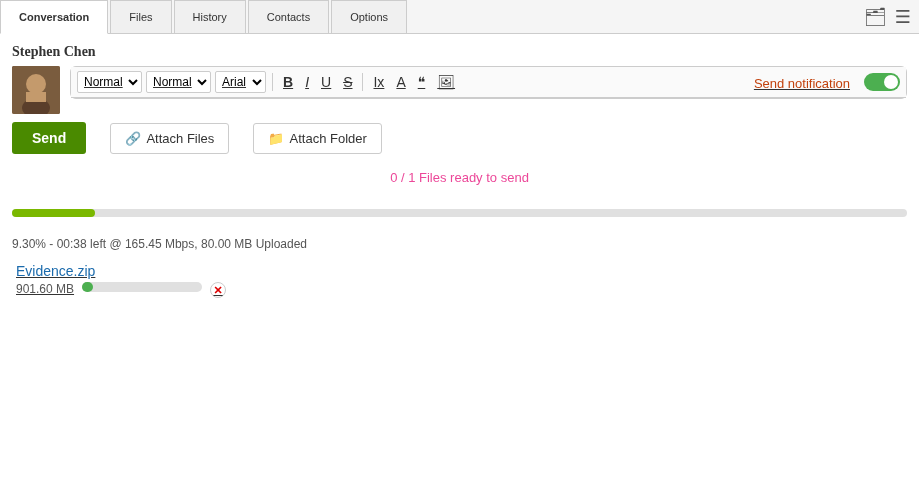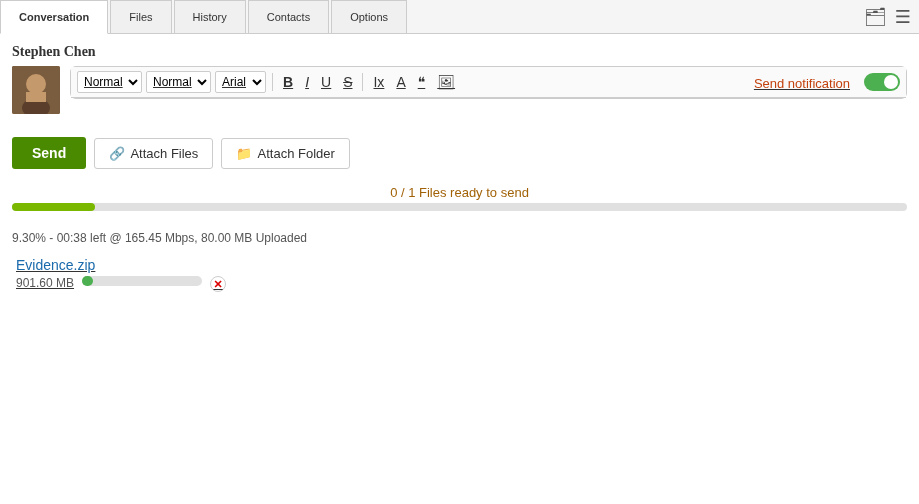--- a/index.html
+++ b/index.html
@@ -75,35 +75,35 @@
       width: 14px; height: 14px; background: #fff; border-radius: 50%;
     }
 
     .editor-body {
       min-height: 80px; padding: 8px 10px;
       font-size: 13px; color: #aaa; font-style: italic;
       background: #fff;
     }
 
     
-    .action-row { display: flex; gap: 8px; margin-top: 23px; align-items: center; }
+    .action-row { display: flex; gap: 24px; margin-top: 8px; align-items: center; }
     .btn-send {
       background: #4a8a00; color: #fff; border: none;
       padding: 8px 20px; font-size: 14px; border-radius: 3px; cursor: pointer;
       font-weight: bold;
     }
     .btn-attach {
       background: #fff; color: #333; border: 1px solid #ccc;
       padding: 7px 14px; font-size: 13px; border-radius: 3px; cursor: pointer;
       display: flex; align-items: center; gap: 5px;
     }
 
     
     .file-status { text-align: center; margin-top: 16px; }
-    .file-status-text { font-size: 13px; color: #a16207; margin-bottom: 3px; }
+    .file-status-text { font-size: 13px; color: #ec4899; margin-bottom: 24px; }
     .progress-bar-outer { width: 100%; height: 8px; background: #e0e0e0; border-radius: 4px; }
     .progress-bar-inner { height: 8px; background: #7ab800; border-radius: 4px; width: 9.3%; }
     .upload-detail { font-size: 12px; color: #555; text-align: left; margin-top: 20px; }
 
     
     .file-item { margin-top: 12px; padding-left: 4px; text-decoration: underline; }
     .file-name { font-size: 14px; color: #1a6aac; cursor: pointer; }
     .file-row { display: flex; align-items: flex-start; gap: 8px; margin-top: 3px; }
     .file-size { font-size: 12px; color: #555; }
     .file-progress-outer { width: 120px; height: 10px; background: #e0e0e0; border-radius: 5px; }

